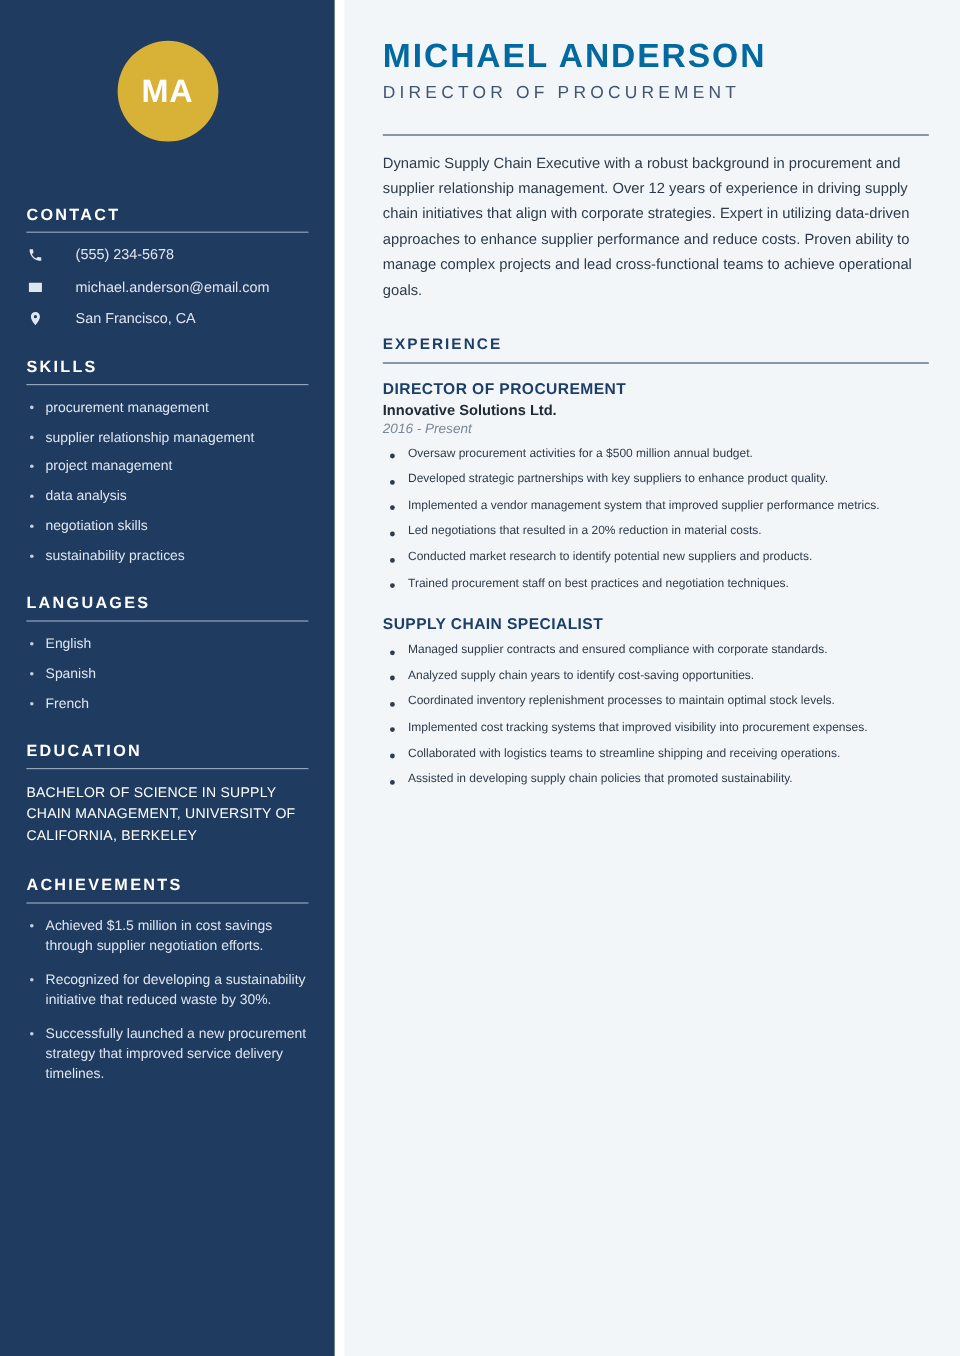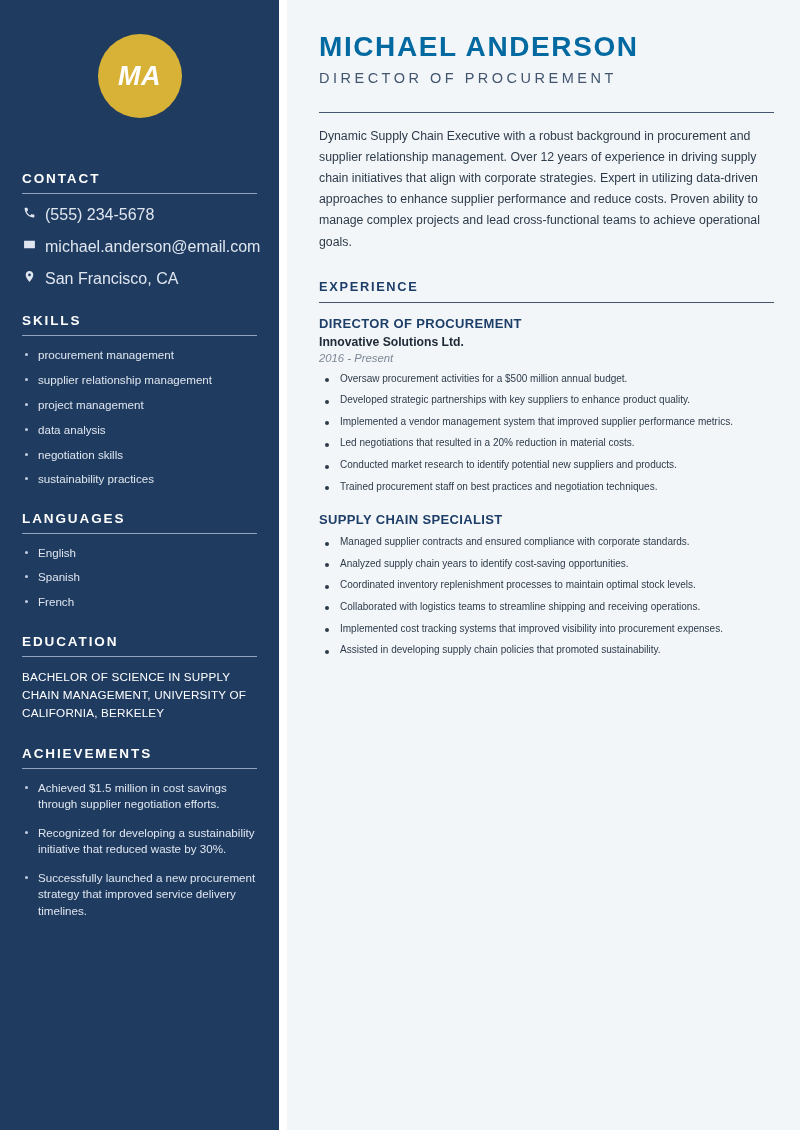--- a/index.html
+++ b/index.html
@@ -28,21 +28,20 @@
     background: #1f3b60;
     padding: 0 22px;
     color: #e8edf4;
   }
 
   .avatar-wrap {
     display: flex;
     justify-content: center;
     padding-top: 34px;
     padding-bottom: 10px;
-    font-style: italic;
   }
 
   .avatar {
     width: 84px;
     height: 84px;
     border-radius: 50%;
     background: #d7b237;
     display: flex;
     align-items: center;
     justify-content: center;
@@ -70,23 +69,23 @@
   .side-rule {
     height: 1px;
     background: #91a4bd;
     margin-bottom: 11px;
   }
 
   .contact-list { list-style: none; }
 
   .contact-row {
     display: flex;
-    gap: 8px;
+    gap: 26px;
     margin-bottom: 11px;
-    font-size: 16px;
+    font-size: 12px;
     color: #dfe6ef;
     line-height: 1.3;
   }
 
   .contact-row .ci {
     flex: 0 0 15px;
     width: 15px;
     height: 15px;
     display: flex;
     align-items: center;
@@ -343,22 +342,22 @@
           <li>Trained procurement staff on best practices and negotiation techniques.</li>
         </ul>
       </article>
 
       <article class="exp-entry">
         <div class="exp-role">SUPPLY CHAIN SPECIALIST</div>
         <ul class="exp-bullets">
           <li>Managed supplier contracts and ensured compliance with corporate standards.</li>
           <li>Analyzed supply chain years to identify cost-saving opportunities.</li>
           <li>Coordinated inventory replenishment processes to maintain optimal stock levels.</li>
+          <li>Implemented cost tracking systems that improved visibility into procurement expenses.</li>
           <li>Collaborated with logistics teams to streamline shipping and receiving operations.</li>
-          <li>Implemented cost tracking systems that improved visibility into procurement expenses.</li>
           <li>Assisted in developing supply chain policies that promoted sustainability.</li>
         </ul>
       </article>
 
     </section>
 
   </main>
 
 </div>
 

